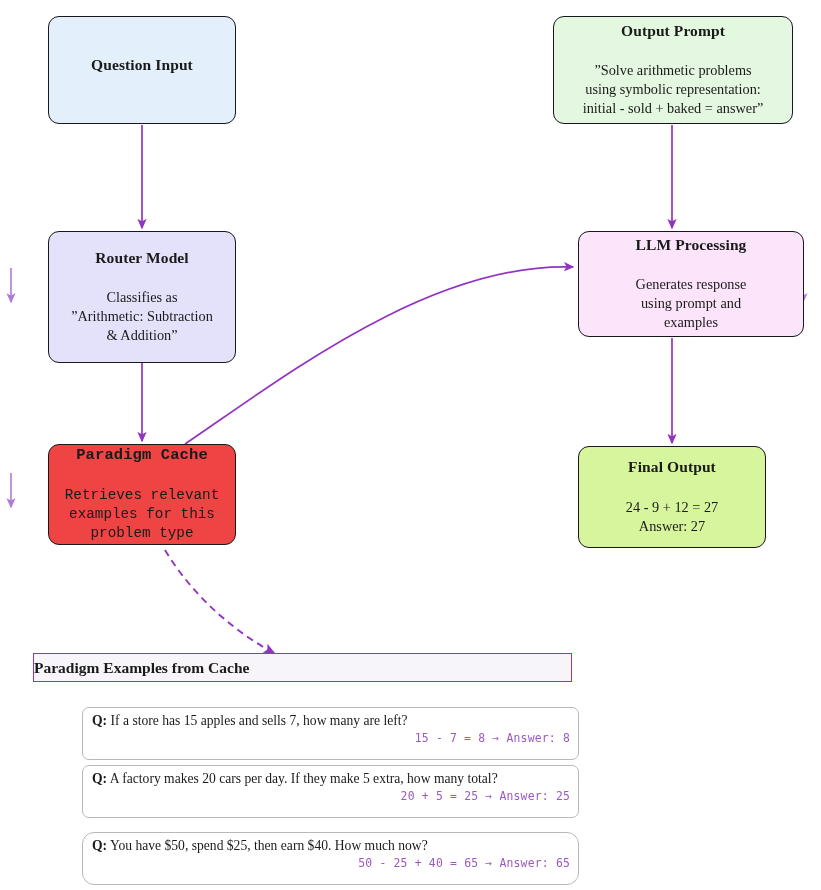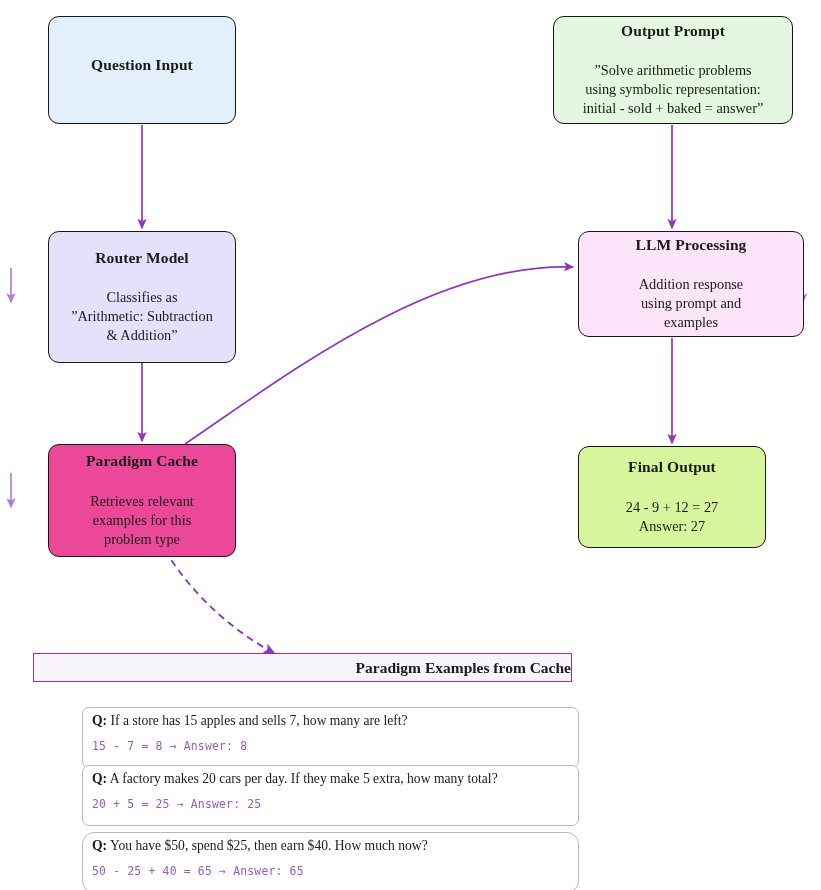--- a/index.html
+++ b/index.html
@@ -49,36 +49,36 @@
     font-size: 14.3px;
     white-space: pre-line;
     line-height: 1.33;
   }
 
   
   #node-question  { left: 48px;  top: 16px;  width: 188px; height: 108px; background: #e3f0fc; }
   #node-system    { left: 553px; top: 16px;  width: 240px; height: 108px; background: #e4f7e0; }
   #node-router    { left: 48px;  top: 231px; width: 188px; height: 132px; background: #e4e1fb; }
   #node-llm       { left: 578px; top: 231px; width: 226px; height: 106px; background: #fce4fb; }
-  #node-cache     { left: 48px;  top: 444px; width: 188px; height: 113px; background: #ec4899; }
+  #node-cache     { left: 48px;  top: 444px; width: 188px; height: 101px; background: #ef4444; font-family: Liberation Mono, monospace; }
   #node-output    { left: 578px; top: 446px; width: 188px; height: 102px; background: #d6f59c; }
 
   
   #banner {
     position: absolute;
     left: 33px;
     top: 653px;
     width: 539px;
     height: 29px;
     box-sizing: border-box;
     background: #f7f5f9;
     border: 1.8px solid #9333c0;
     display: flex;
     align-items: center;
-    justify-content: flex-end;
+    justify-content: flex-start;
     font-weight: bold;
     font-size: 15.5px;
   }
 
   
   .example-card {
     position: absolute;
     left: 82px;
     width: 497px;
     box-sizing: border-box;
@@ -91,22 +91,23 @@
   .example-q {
     font-size: 13.6px;
     line-height: 1.17;
     color: #1a1a1a;
   }
   .example-q .q-label { font-weight: bold; }
   .example-a {
     font-family: "DejaVu Sans Mono", "Liberation Mono", monospace;
     font-size: 11.4px;
     color: #9b59c4;
-    margin-top: 10px;
+    margin-top: 2px;
     letter-spacing: 0.2px;
+    text-align: right;
   }
   #example-0 { top: 707px; }
   #example-1 { top: 765px; }
   #example-2 { top: 832px; border-radius: 12px; }
 </style>
 </head>
 <body>
 
 <svg id="diagram-svg" viewBox="0 0 821 890" xmlns="http://www.w3.org/2000/svg">
   <defs>
@@ -148,21 +149,21 @@
 
 <div class="node" id="node-router">
   <div class="node-title">Router Model</div>
   <div class="node-body">Classifies as
 ”Arithmetic: Subtraction
 &amp; Addition”</div>
 </div>
 
 <div class="node" id="node-llm">
   <div class="node-title">LLM Processing</div>
-  <div class="node-body">Addition response
+  <div class="node-body">Generates response
 using prompt and
 examples</div>
 </div>
 
 <div class="node" id="node-cache">
   <div class="node-title">Paradigm Cache</div>
   <div class="node-body">Retrieves relevant
 examples for this
 problem type</div>
 </div>

